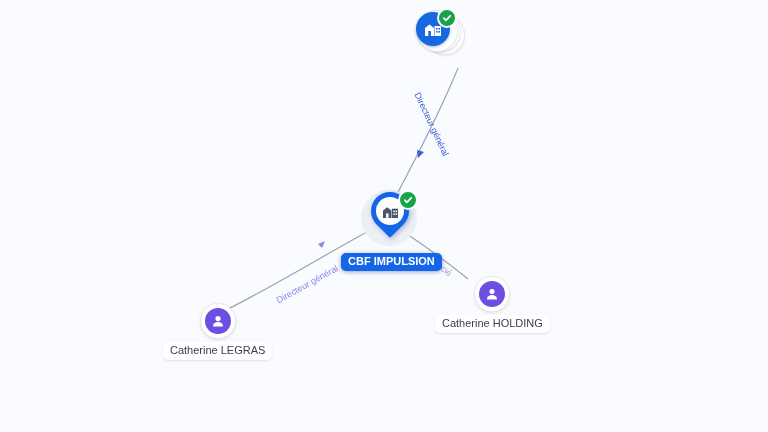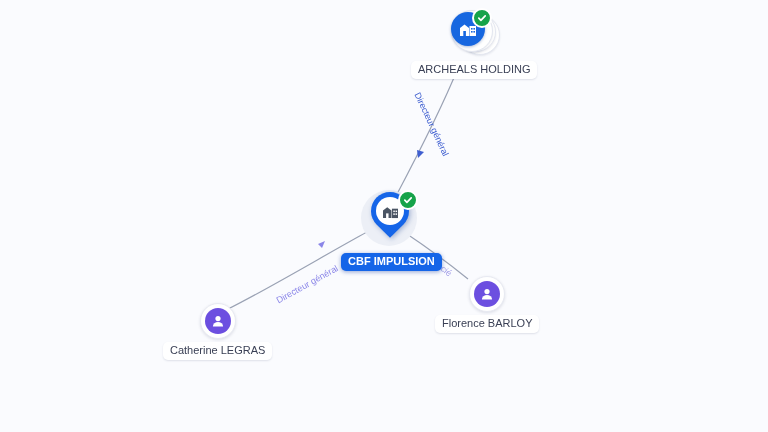--- a/index.html
+++ b/index.html
@@ -216,21 +216,20 @@
           <rect x="14.4" y="10" width="1.6" height="1.6" fill="#1767e0"></rect>
           <rect x="4.3" y="10" width="2.6" height="5" fill="#1767e0"></rect>
         </svg>
       </div>
       <div class="co-check">
         <svg width="10" height="10" viewBox="0 0 10 10" xmlns="http://www.w3.org/2000/svg">
           <path d="M1.8 5.2 L3.9 7.3 L8.2 2.9" fill="none" stroke="#ffffff" stroke-width="1.7" stroke-linecap="round" stroke-linejoin="round"></path>
         </svg>
       </div>
     </div>
-    <div class="label">ARCHEALS HOLDING</div>
   </div>
 
   <div class="node" style="left:341px; top:188px;">
     <div class="pin-wrap">
       <div class="pin-halo"></div>
       <div class="pin"></div>
       <div class="pin-inner">
         <svg width="17" height="15" viewBox="0 0 18 16" xmlns="http://www.w3.org/2000/svg">
           <path d="M1 15 V7 L5.5 3.5 L10 7 V15 Z" fill="#4b5563"></path>
           <rect x="10.5" y="5" width="6.5" height="10" fill="#4b5563"></rect>
@@ -264,16 +263,16 @@
 
   <div class="node" style="left:435px; top:276px;">
     <div class="person-ring">
       <div class="person-disc">
         <svg width="14" height="14" viewBox="0 0 14 14" xmlns="http://www.w3.org/2000/svg">
           <circle cx="7" cy="4.6" r="2.6" fill="#ffffff"></circle>
           <path d="M1.9 12.4 a5.1 4.4 0 0 1 10.2 0 Z" fill="#ffffff"></path>
         </svg>
       </div>
     </div>
-    <div class="label">Florence BARLOY</div>
+    <div class="label">Catherine HOLDING</div>
   </div>
 
 </div>
 
 </body></html>

